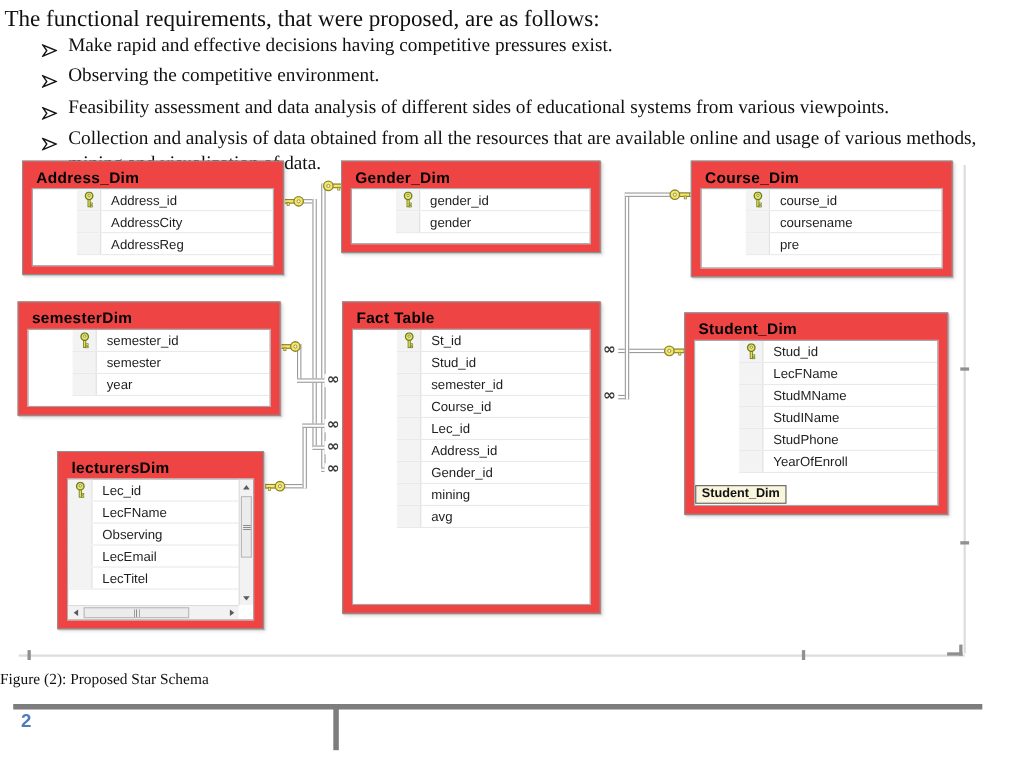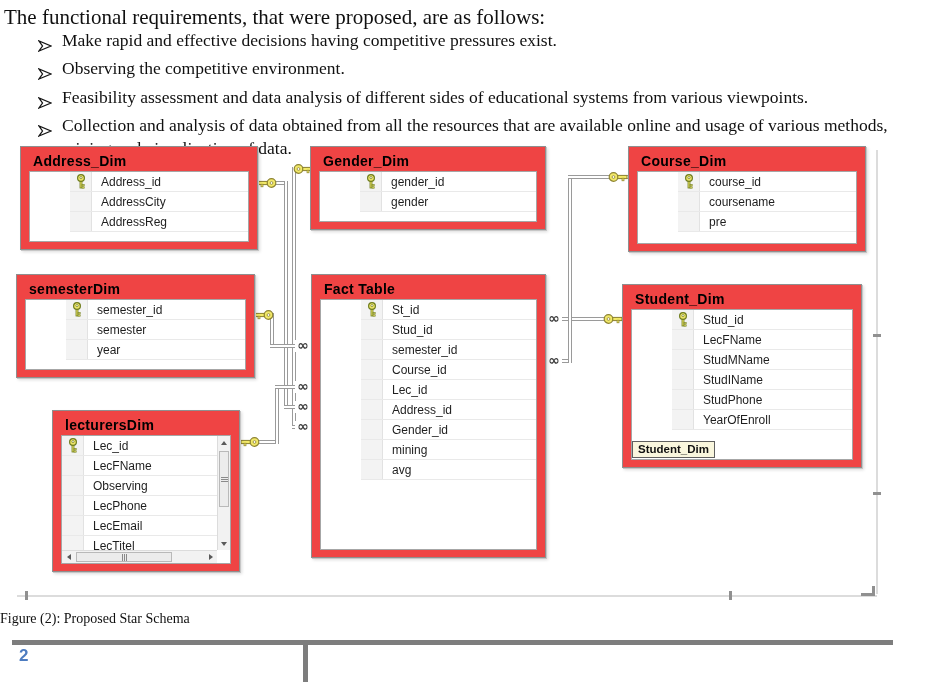--- a/index.html
+++ b/index.html
@@ -388,24 +388,20 @@
             <div class="row">
               <span class="cell-icon"></span>
               <span class="cell-name">LecFName</span>
             </div>
             <div class="row">
               <span class="cell-icon"></span>
               <span class="cell-name">Observing</span>
             </div>
             <div class="row">
               <span class="cell-icon"></span>
-              <span class="cell-name">LecPhone</span>
-            </div>
-            <div class="row">
-              <span class="cell-icon"></span>
               <span class="cell-name">LecEmail</span>
             </div>
             <div class="row">
               <span class="cell-icon"></span>
               <span class="cell-name">LecTitel</span>
             </div>
           </div>
         <div class="vscroll">
           <div class="vs-up">
               <i class="tri-up"></i>

